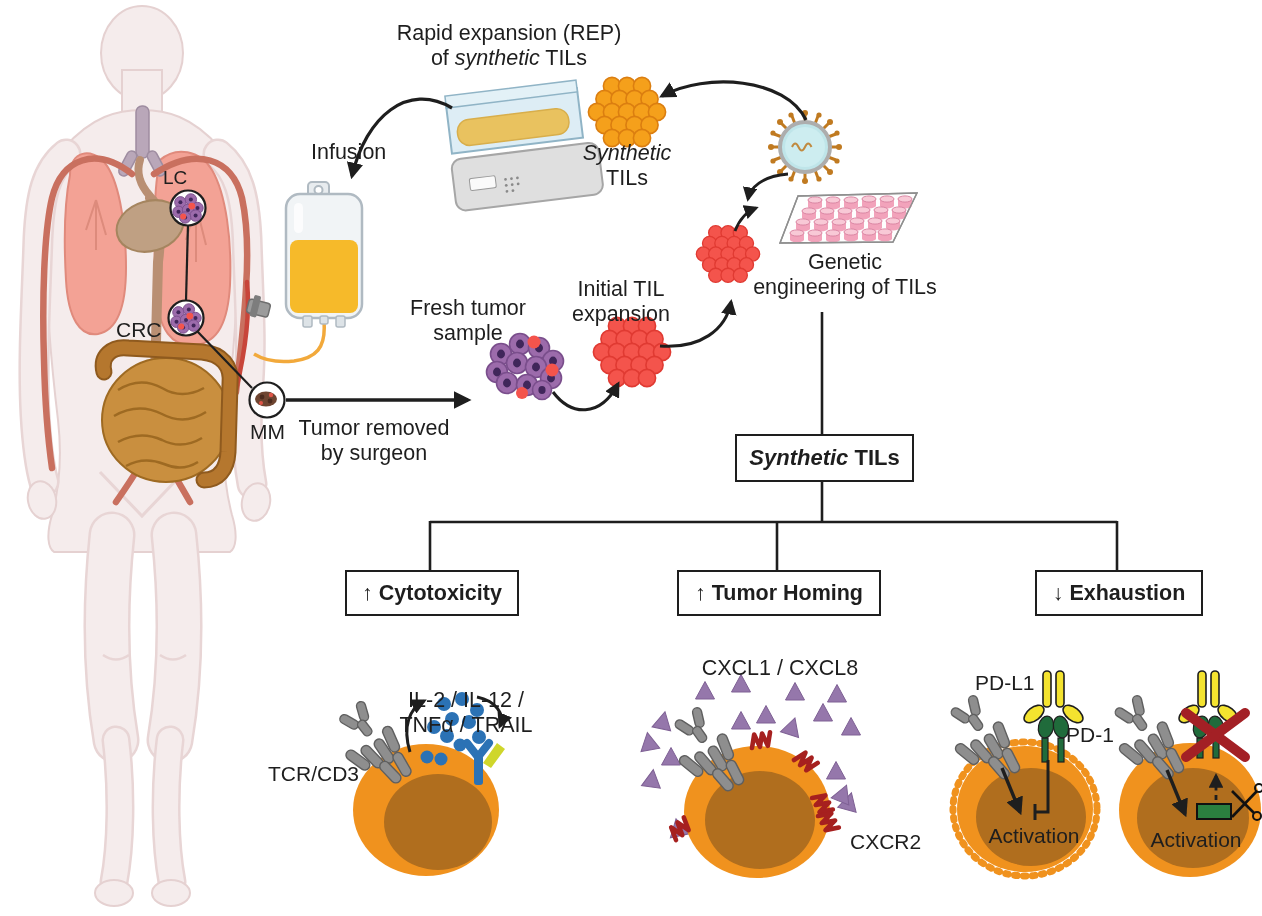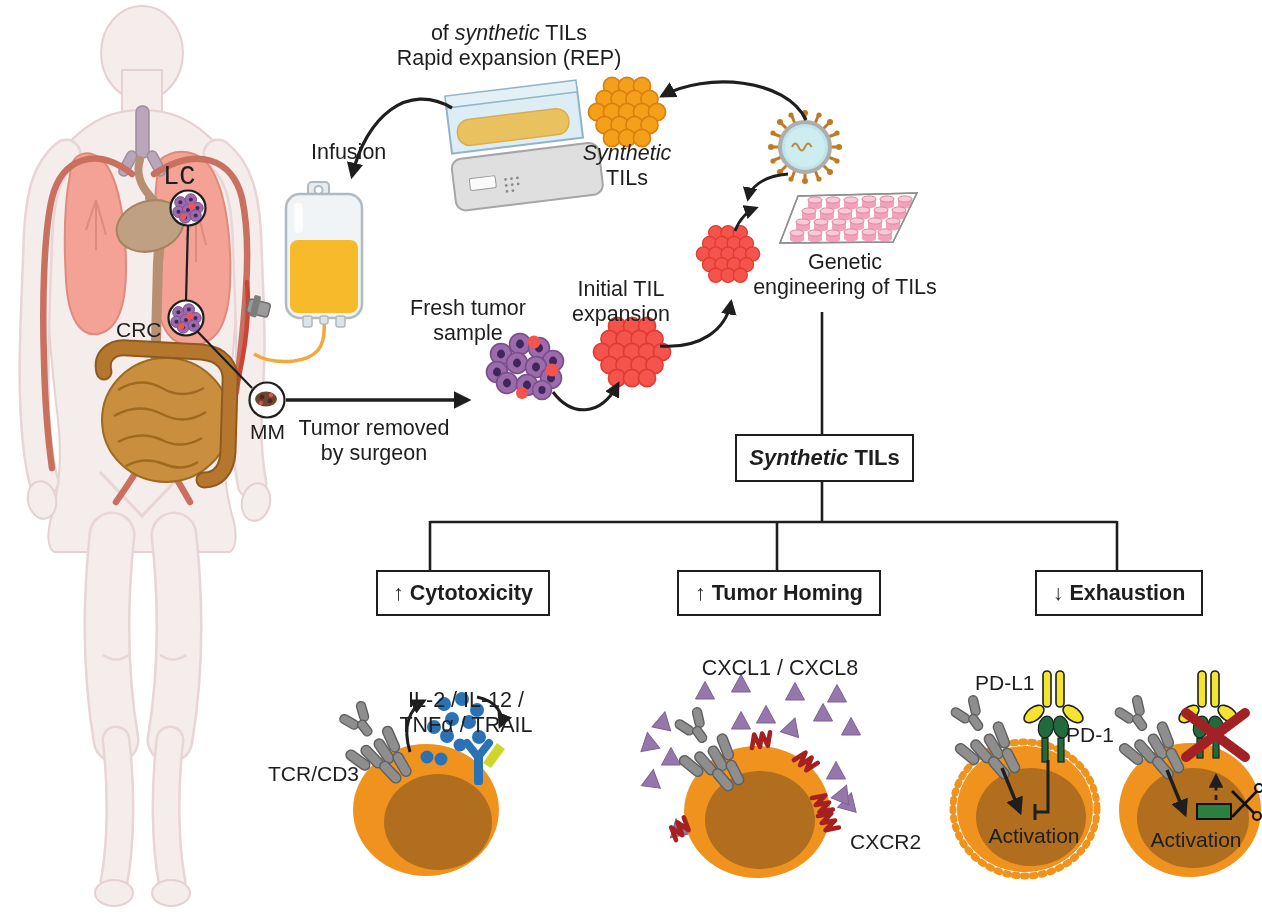--- a/index.html
+++ b/index.html
@@ -432,22 +432,22 @@
     <g stroke="#111111" fill="none">
       <line x1="1232" y1="817" x2="1257" y2="791" stroke-width="2.6"></line>
       <line x1="1232" y1="791" x2="1254" y2="813" stroke-width="2.6"></line>
       <circle cx="1259" cy="788" r="4" stroke-width="2"></circle>
       <circle cx="1257" cy="816" r="4" stroke-width="2"></circle>
     </g>
   </g>
 </svg>
 
 <div class="lbl ctr" style="left:509px;top:21px;">
+  <div>Rapid expansion (REP)</div>
   <div><span>of </span><span class="it">synthetic</span><span> TILs</span></div>
-  <div>Rapid expansion (REP)</div>
 </div>
 
 <div class="lbl" style="left:283px;top:140px;margin-left:28px;">Infusion</div>
 
 <div class="lbl ctr" style="left:627px;top:141px;">
   <div class="it">Synthetic</div>
   <div>TILs</div>
 </div>
 
 <div class="lbl ctr" style="left:468px;top:296px;">
@@ -463,30 +463,30 @@
 <div class="lbl ctr" style="left:845px;top:250px;">
   <div>Genetic</div>
   <div>engineering of TILs</div>
 </div>
 
 <div class="lbl ctr" style="left:374px;top:416px;">
   <div>Tumor removed</div>
   <div>by surgeon</div>
 </div>
 
-<div class="lbl" style="left:163px;top:165px;font-size:27px;font-family:Liberation Mono, monospace;">LC</div>
+<div class="lbl" style="left:163px;top:165px;font-size:19px;">LC</div>
 <div class="lbl" style="left:116px;top:317px;font-size:21px;">CRC</div>
 <div class="lbl" style="left:250px;top:419px;font-size:21px;">MM</div>
 
 <div class="bx" style="left:735px;top:434px;width:175px;height:44px;border-width:2.6px;font-size:22px;">
   <span class="it">Synthetic</span>
       <span style="white-space:pre;"> TILs</span>
 </div>
 
-<div class="bx" style="left:345px;top:570px;width:170px;height:42px;margin-left:31px;">
+<div class="bx" style="left:345px;top:570px;width:170px;height:42px;">
   <span>↑ Cytotoxicity</span>
 </div>
 <div class="bx" style="left:677px;top:570px;width:200px;height:42px;">
   <span>↑ Tumor Homing</span>
 </div>
 <div class="bx" style="left:1035px;top:570px;width:164px;height:42px;">
   <span>↓ Exhaustion</span>
 </div>
 
 <div class="lbl ctr" style="left:466px;top:644px;margin-top:44px;">

